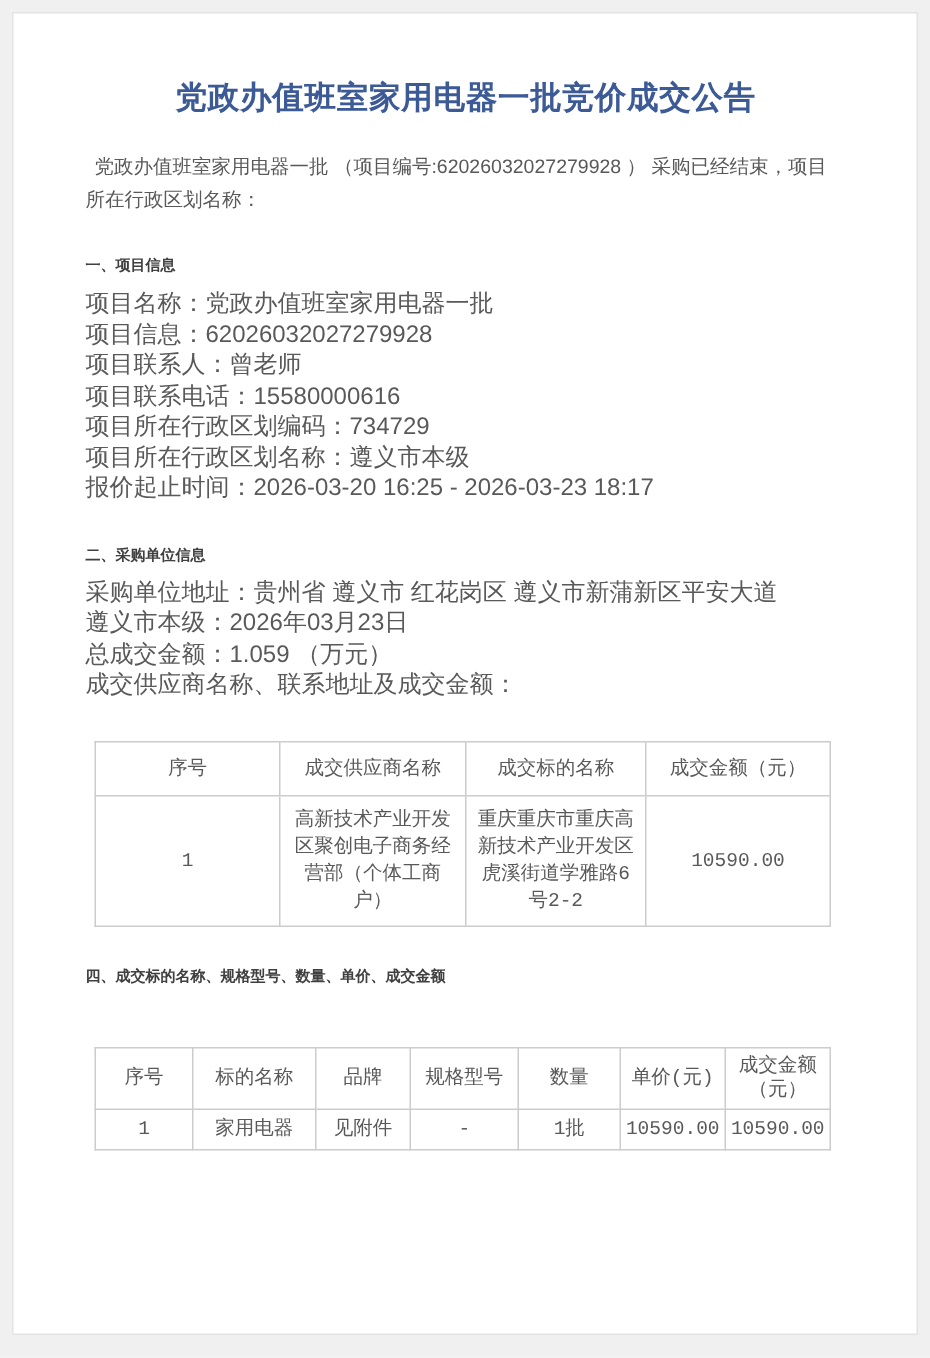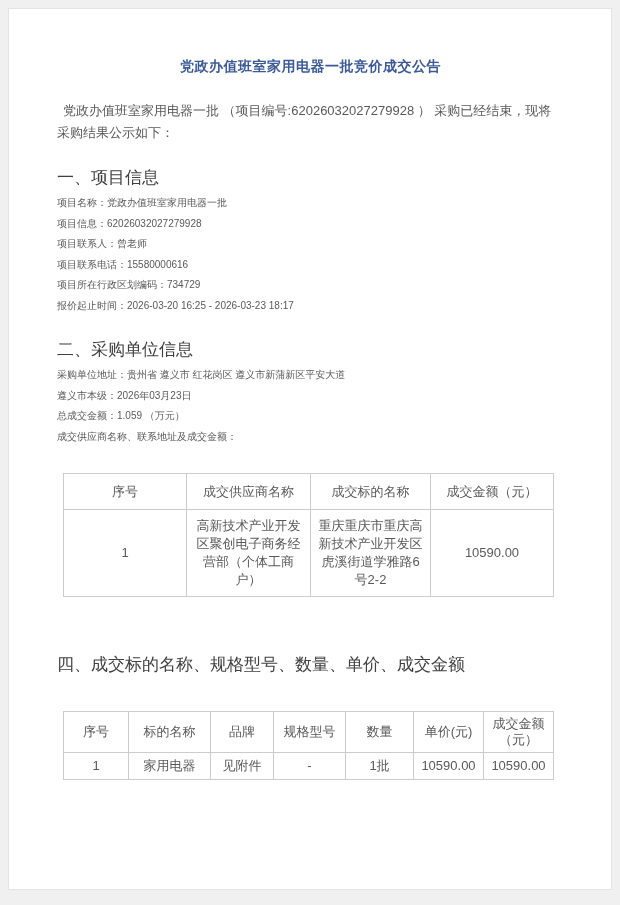--- a/index.html
+++ b/index.html
@@ -14,65 +14,66 @@
   .card {
     width: 604px;
     min-height: 882px;
     margin: 8px auto 0;
     background: #ffffff;
     border: 1px solid #e3e3e3;
     padding: 0 47px 40px 48px;
   }
   .doc-title {
     margin: 44px 0 21px;
-    font-size: 14px;
+    font-size: 21px;
     line-height: 26px;
     font-weight: bold;
     text-align: center;
     color: #3c5a96;
     letter-spacing: 0.5px;
   }
   .intro {
     margin: 0;
     font-size: 13px;
     line-height: 22px;
     color: #595959;
     text-indent: 6px;
   }
   .sec-heading {
     margin: 24px 0 5px;
-    font-size: 17px;
+    font-size: 10px;
     line-height: 20px;
-    font-weight: normal;
+    font-weight: bold;
     color: #404040;
   }
   .info-line {
-    font-size: 10px;
+    font-size: 16px;
     line-height: 20.5px;
     color: #595959;
     white-space: pre-wrap;
   }
   table {
     border-collapse: collapse;
     width: 490px;
     margin-left: 6px;
     table-layout: fixed;
+    font-family: Liberation Mono, monospace;
   }
   th, td {
     border: 1px solid #cccccc;
     font-size: 13px;
     font-weight: normal;
     color: #595959;
     text-align: center;
     vertical-align: middle;
   }
   .supplier-table { margin-top: 26px; }
   .supplier-table th { padding: 9px 4px; line-height: 17px; }
   .supplier-table td { padding: 7px 6px; line-height: 18px; }
-  .sec4-heading { margin-top: 58px; }
+  .sec4-heading { margin-top: 24px; }
   .items-table { margin-top: 36px; }
   .items-table th { padding: 4px 2px; line-height: 16px; }
   .items-table td { padding: 5px 2px; line-height: 16px; }
   .supplier-table col.c-idx   { width: 123px; }
   .supplier-table col.c-name  { width: 124px; }
   .supplier-table col.c-addr  { width: 120px; }
   .supplier-table col.c-amt   { width: 123px; }
   .items-table col.i-idx   { width: 65px; }
   .items-table col.i-name  { width: 82px; }
   .items-table col.i-brand { width: 63px; }
@@ -81,28 +82,29 @@
   .items-table col.i-price { width: 70px; }
   .items-table col.i-amt   { width: 70px; }
 </style>
 </head>
 <body>
 
 <div class="card">
 
   <h1 class="doc-title">党政办值班室家用电器一批竞价成交公告</h1>
 
-  <p class="intro">党政办值班室家用电器一批 （项目编号:62026032027279928 ） 采购已经结束，现将采购结果公示如下：</p>
+  <p class="intro">党政办值班室家用电器一批 （项目编号:62026032027279928 ） 采购已经结束，项目所在行政区划名称：</p>
 
   <div class="sec-heading">一、项目信息</div>
   <div class="info-line">项目名称：党政办值班室家用电器一批</div>
   <div class="info-line">项目信息：62026032027279928</div>
   <div class="info-line">项目联系人：曾老师</div>
   <div class="info-line">项目联系电话：15580000616</div>
   <div class="info-line">项目所在行政区划编码：734729</div>
+  <div class="info-line">项目所在行政区划名称：遵义市本级</div>
   <div class="info-line">报价起止时间：2026-03-20 16:25 - 2026-03-23 18:17</div>
 
   <div class="sec-heading">二、采购单位信息</div>
   <div class="info-line">采购单位地址：贵州省 遵义市 红花岗区 遵义市新蒲新区平安大道</div>
 
   <div class="info-line">遵义市本级：2026年03月23日</div>
   <div class="info-line">总成交金额：1.059 （万元）</div>
   <div class="info-line">成交供应商名称、联系地址及成交金额：</div>
 
   <table class="supplier-table">

